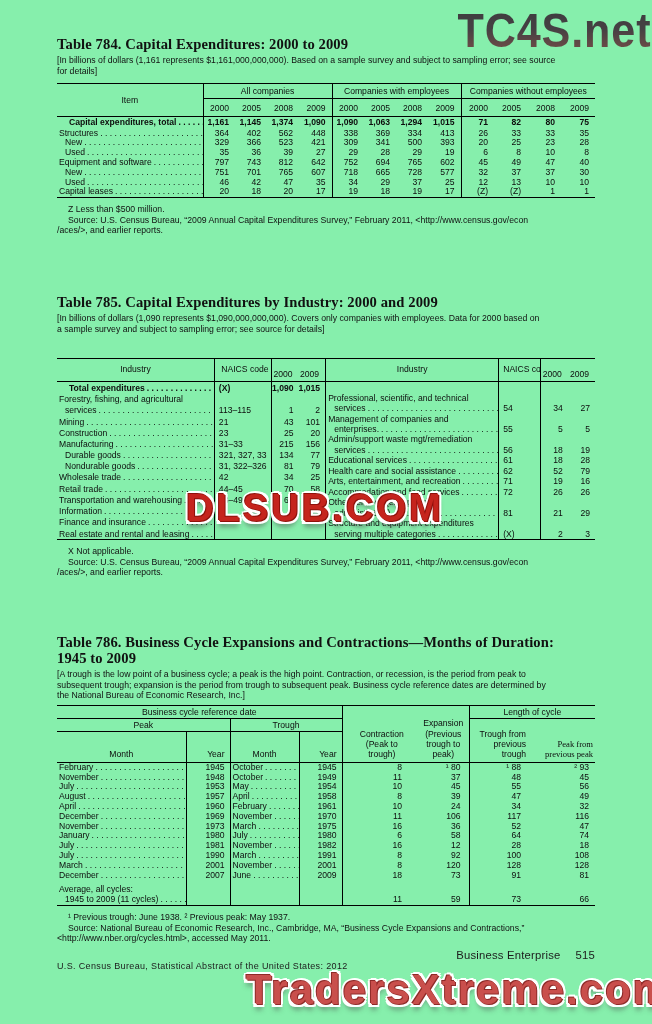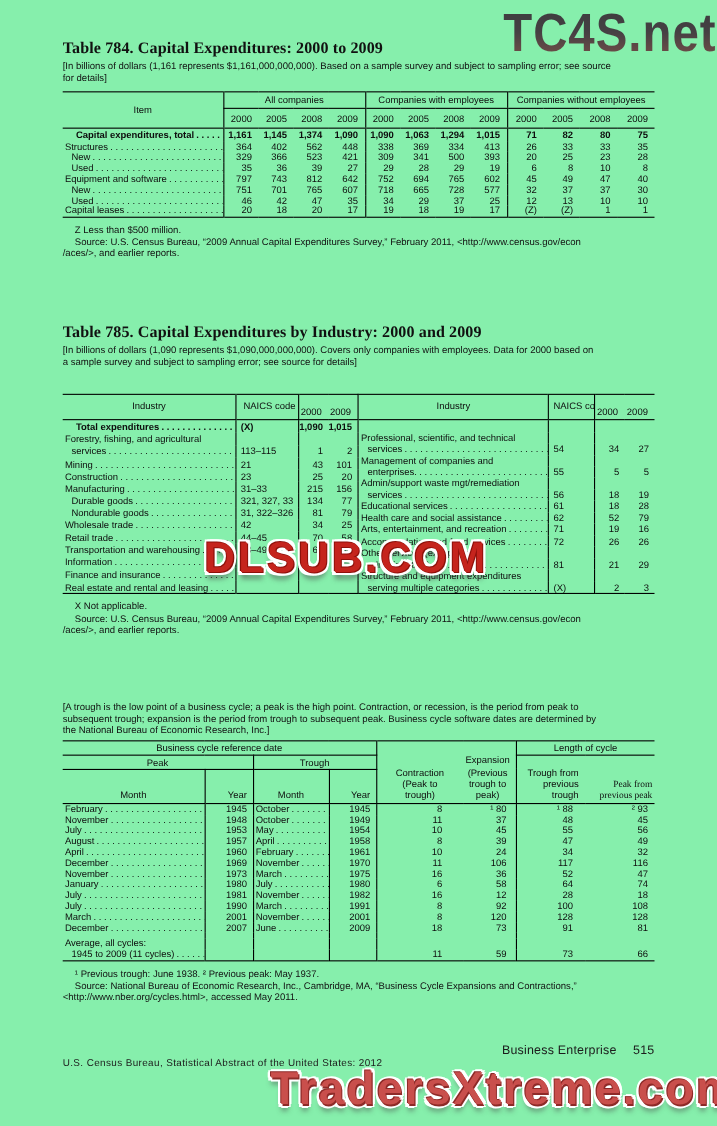--- a/index.html
+++ b/index.html
@@ -687,23 +687,27 @@
         </table>
       </div>
       <div class="foot">
         <div class="fin">X Not applicable.</div>
         <div class="fin">Source: U.S. Census Bureau, “2009 Annual Capital Expenditures Survey,” February 2011, &lt;http://www.census.gov/econ</div>
         <div>/aces/&gt;, and earlier reports.</div>
       </div>
     </div>
 
     <div class="sec" style="top:634px">
+      <h2 class="ttl">
+        <span>Table 786. Business Cycle Expansions and Contractions—Months of Duration:</span><br>
+        <span>1945 to 2009</span>
+      </h2>
       <div class="note">
         <div>[A trough is the low point of a business cycle; a peak is the high point. Contraction, or recession, is the period from peak to</div>
-        <div>subsequent trough; expansion is the period from trough to subsequent peak. Business cycle software dates are determined by</div>
+        <div>subsequent trough; expansion is the period from trough to subsequent peak. Business cycle reference dates are determined by</div>
         <div>the National Bureau of Economic Research, Inc.]</div>
       </div>
       <table class="tbl t786" style="margin-top:4px">
         <colgroup>
           <col style="width:129px">
             <col style="width:44px">
             <col style="width:69px">
             <col style="width:43px">
           <col style="width:79px">
             <col style="width:48px">

